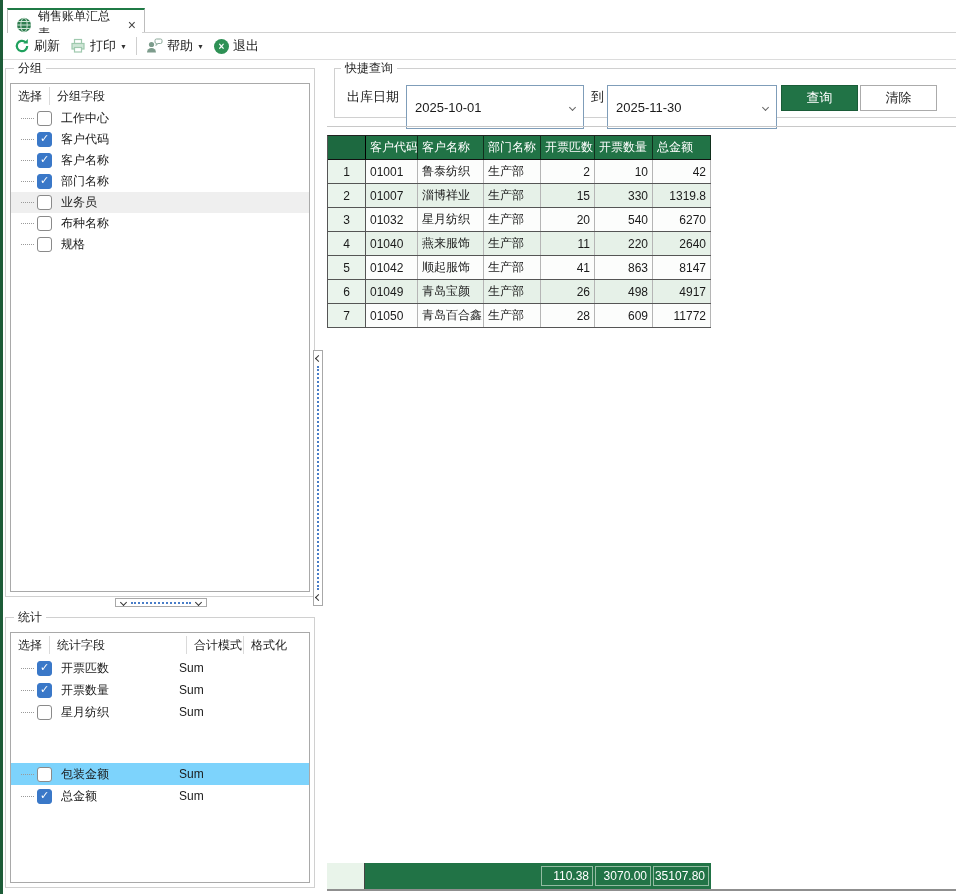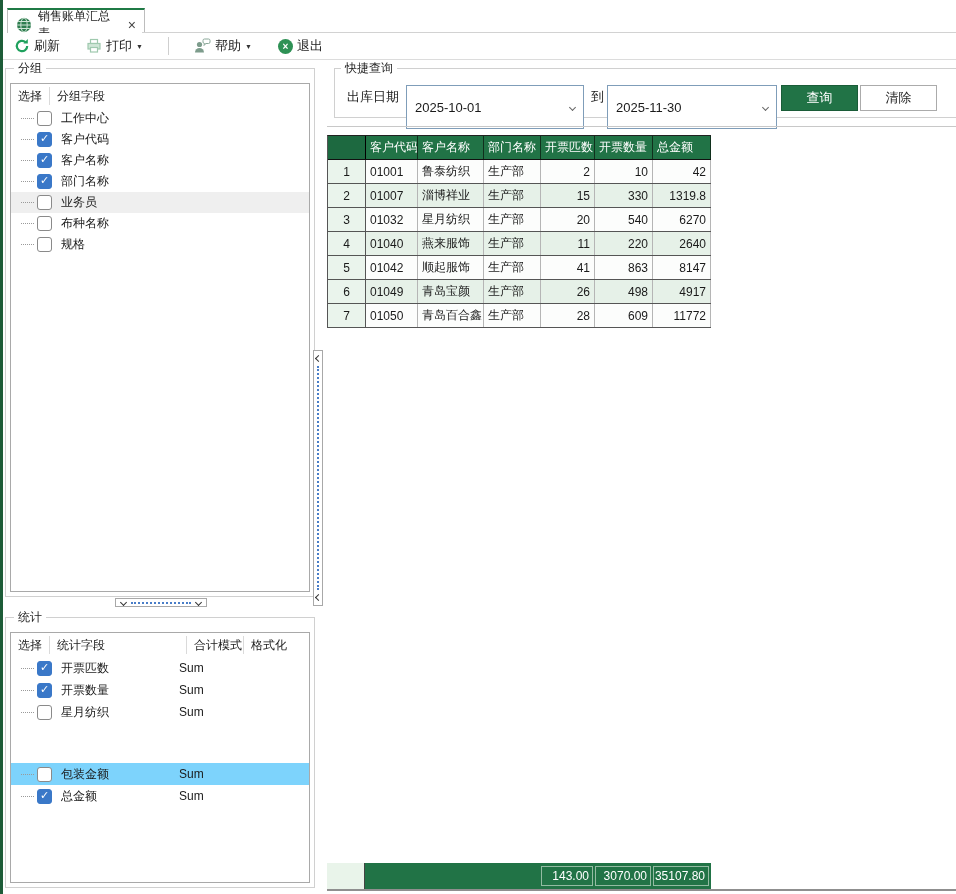--- a/index.html
+++ b/index.html
@@ -15,21 +15,21 @@
   #tabbar { left:3px; top:0; right:0; height:32px; background:#fff; }
   #tabbar-line { left:142px; top:32px; right:0; height:1px; background:#d2d2d2; }
   #tab { left:4px; top:8px; width:138px; height:31px; background:#fff;
     border:1px solid #bdbdbd; border-top:2px solid #1f7a45; border-bottom:none;
     display:flex; align-items:center; gap:6px; padding:0 8px; }
   #tab .title { font-size:12px; color:#222; }
   #tab .close { color:#444; font-size:14px; line-height:1; cursor:pointer; }
 
   
   #toolbar { left:3px; top:33px; right:0; height:27px; background:#fff;
-    border-bottom:1px solid #dcdcdc; display:flex; align-items:center; gap:16px; padding:0 6px; }
+    border-bottom:1px solid #dcdcdc; display:flex; align-items:center; gap:0; padding:0 6px; }
   .tbtn { display:flex; align-items:center; gap:4px; padding:2px 5px; cursor:pointer; }
   .tbtn span.lbl { font-size:13px; color:#222; }
   .caret { font-size:7px; color:#333; }
   .tsep { width:1px; height:18px; background:#cfcfcf; margin:0 4px; }
   .exit-glyph { width:15px; height:15px; border-radius:50%; background:#2e9155; color:#fff;
     font-size:10px; line-height:15px; text-align:center; font-weight:bold; }
 
   
   .gbox { border:1px solid #d0d0d0; background:#fff; }
   .gbox .legend { position:absolute; top:-9px; left:8px; background:#fff; padding:0 4px;
@@ -372,19 +372,19 @@
       <div class="g-cell c2">青岛百合鑫</div>
       <div class="g-cell c3">生产部</div>
       <div class="g-cell c4 r">28</div>
       <div class="g-cell c5 r">609</div>
       <div class="g-cell c6 r">11772</div>
     </div>
   </div>
 
   <div id="totals" class="abs">
     <div class="corner"></div>
-    <div class="tot-cell" id="tot-pi">143.00</div>
+    <div class="tot-cell" id="tot-pi">110.38</div>
     <div class="tot-cell" id="tot-qty">3070.00</div>
     <div class="tot-cell" id="tot-amt">35107.80</div>
   </div>
   <div id="bottom-line" class="abs"></div>
 
 </div>
 
 </body></html>

